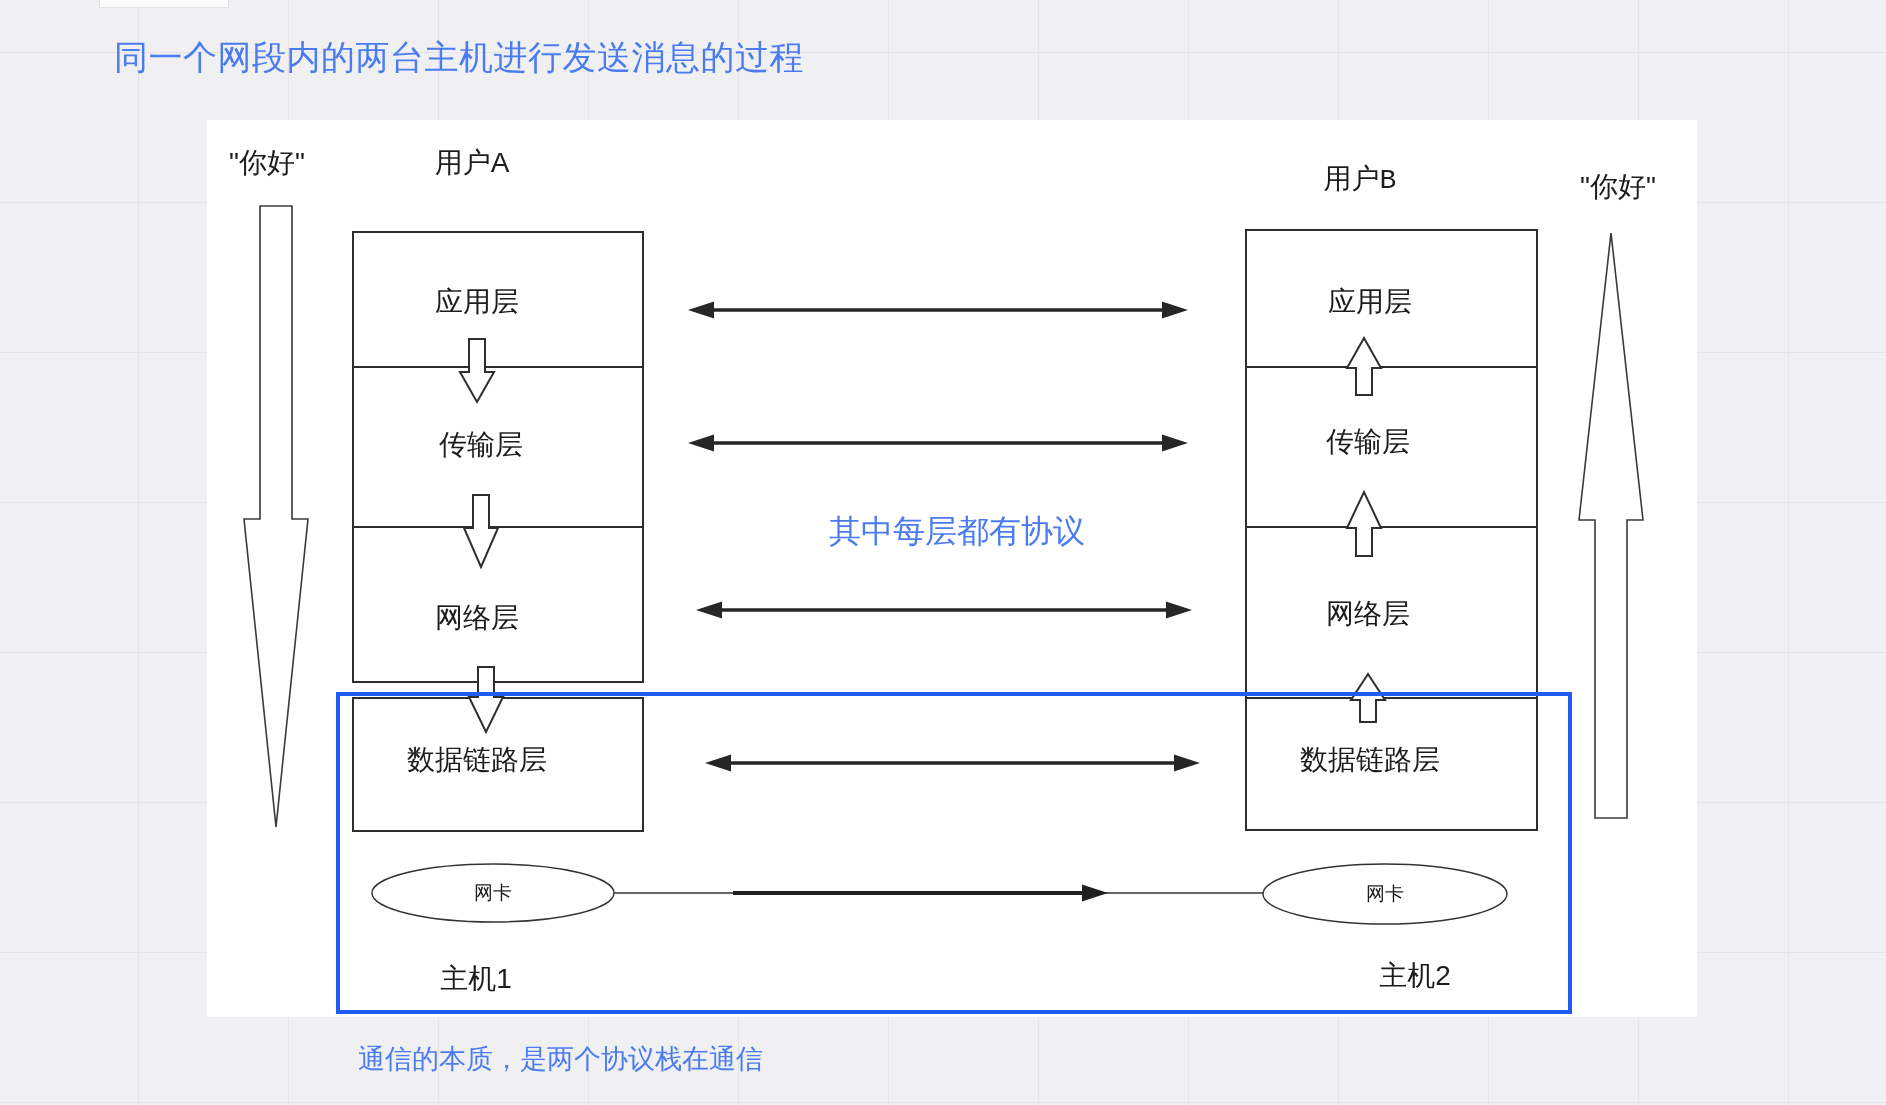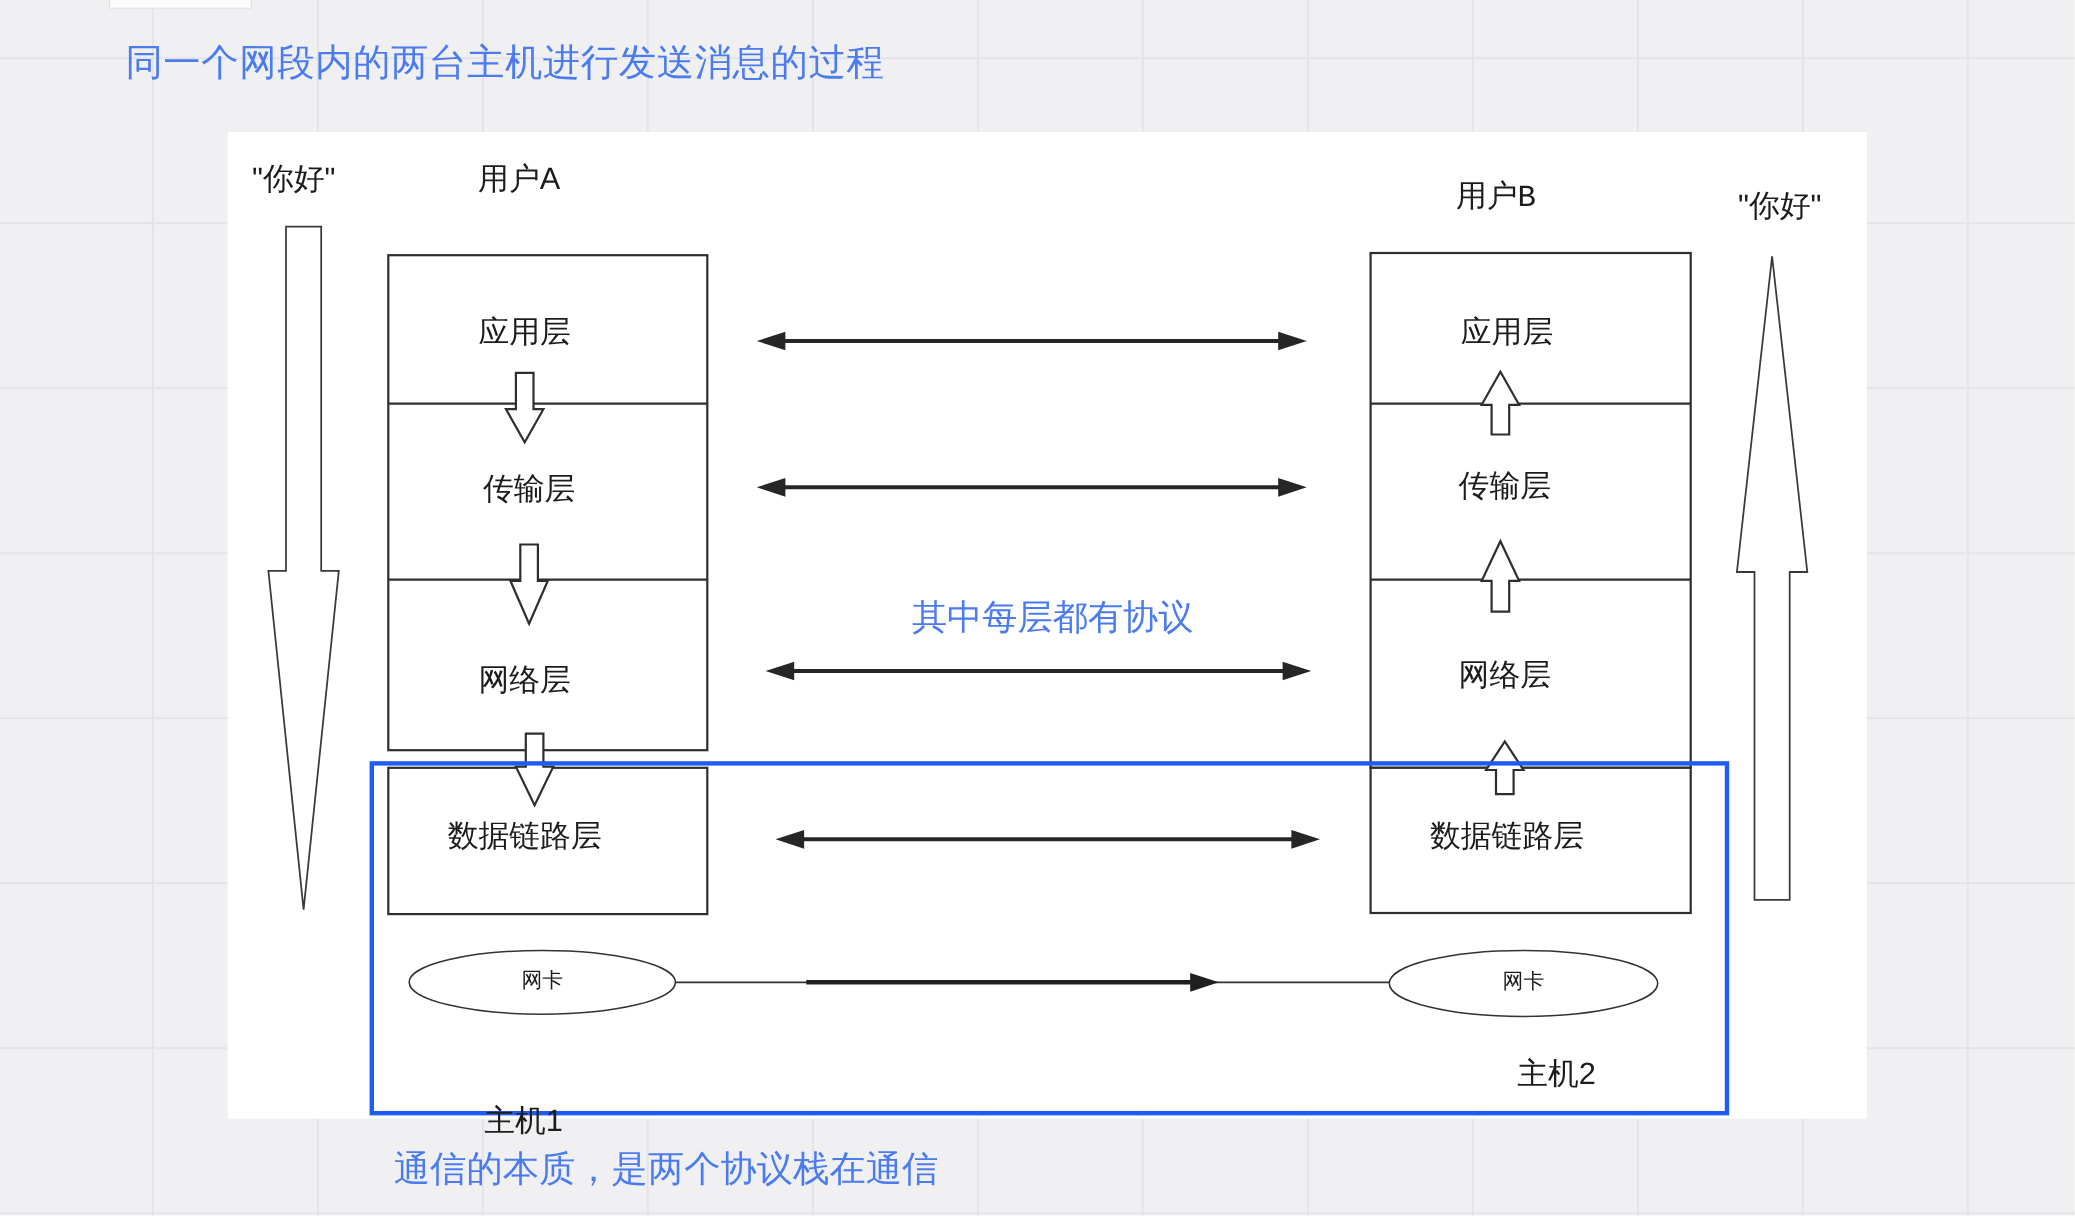--- a/index.html
+++ b/index.html
@@ -20,24 +20,24 @@
   }
   .artifact{
     position:absolute;left:99px;top:0;width:130px;height:8px;
     background:#fbfbfc;border:1px solid #e2e2e6;border-top:none;box-sizing:border-box;
   }
   svg.layer{position:absolute;left:0;top:0;}
   .lbl{position:absolute;white-space:nowrap;line-height:1;}
   .ctr{transform:translate(-50%,-50%);}
   .blue{color:var(--note-blue,#4a7bf0);}
   .t-title{font-size:34px;letter-spacing:0.5px;}
-  .t-big{font-size:32px;margin-top:30px;}
+  .t-big{font-size:32px;}
   .t-std{font-size:28px;}
   .t-nic{font-size:19px;}
-  .t-cap{font-size:33px;}
+  .t-cap{font-size:27px;}
   .shape-line{stroke:var(--ink,#2e2e2e);}
 </style>
 </head>
 <body>
 
 <div class="canvas"></div>
 <div class="artifact"></div>
 
 <svg class="layer" width="1886" height="1105" viewBox="0 0 1886 1105">
 
@@ -119,16 +119,16 @@
 <div class="lbl t-std ctr" style="left:1370px;top:302px;">应用层</div>
 <div class="lbl t-std ctr" style="left:1368px;top:442px;">传输层</div>
 <div class="lbl t-std ctr" style="left:1368px;top:614px;">网络层</div>
 <div class="lbl t-std ctr" style="left:1370px;top:760px;">数据链路层</div>
 
 <div class="lbl t-big blue ctr" style="left:957px;top:531px;">其中每层都有协议</div>
 
 <div class="lbl t-nic ctr" style="left:493px;top:892px;">网卡</div>
 <div class="lbl t-nic ctr" style="left:1385px;top:893px;">网卡</div>
 
-<div class="lbl t-std ctr" style="left:476px;top:979px;margin-top:40px;">主机1</div>
+<div class="lbl t-std ctr" style="left:476px;top:979px;">主机1</div>
 <div class="lbl t-std ctr" style="left:1415px;top:976px;">主机2</div>
 
 <div class="lbl t-cap blue" style="left:358px;top:1046px;">通信的本质，是两个协议栈在通信</div>
 
 </body></html>

